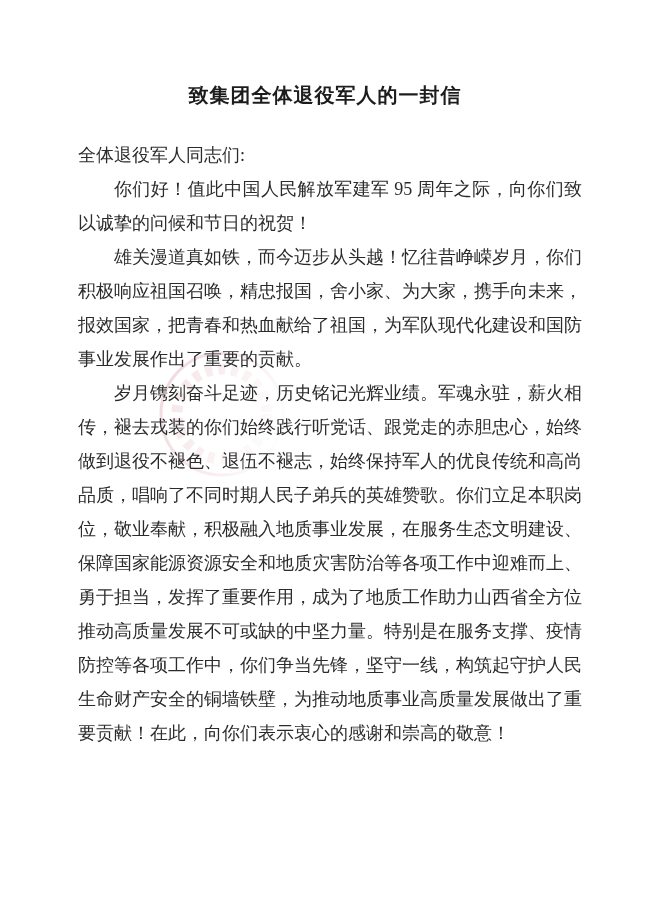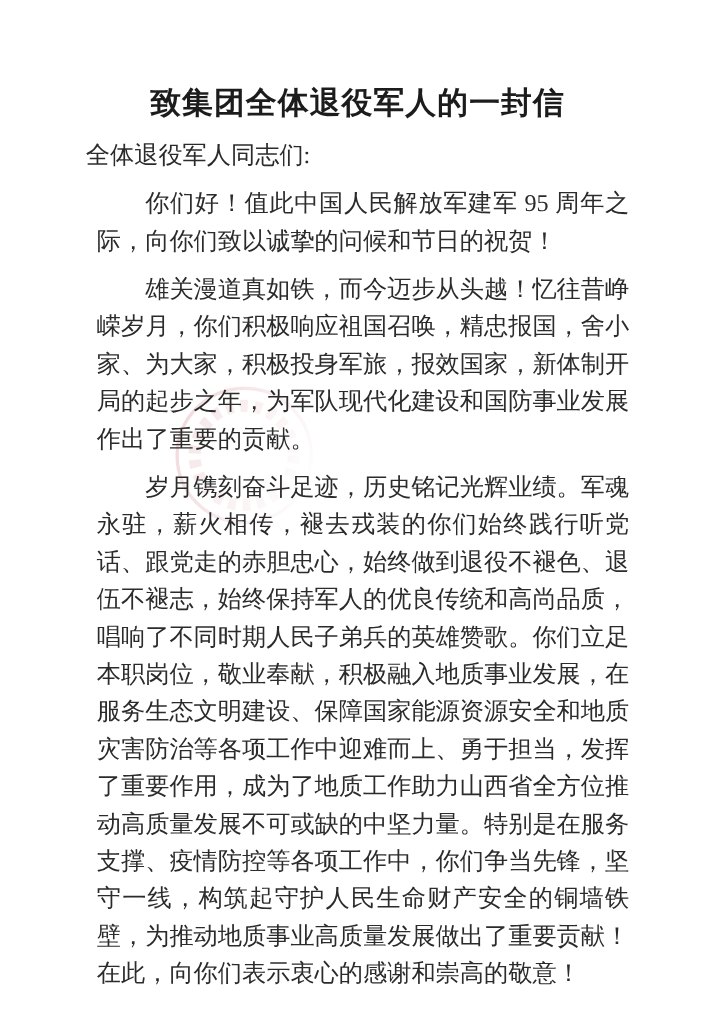--- a/index.html
+++ b/index.html
@@ -14,44 +14,44 @@
     background: #ffffff;
     overflow: hidden;
     font-family: "Liberation Serif", "DejaVu Serif", serif;
   }
   .doc-title {
     position: absolute;
     top: 76px;
     left: 0;
     right: 0;
     text-align: center;
-    font-size: 28px;
+    font-size: 20px;
     line-height: 38px;
     font-weight: bold;
     letter-spacing: 1px;
     color: #1c1c1c;
   }
   .doc-body {
     position: absolute;
-    top: 124px;
+    top: 138px;
     left: 78px;
     width: 504px;
-    font-size: 22px;
+    font-size: 18px;
     line-height: 34px;
     color: #2b2b2b;
     text-align: justify;
     text-justify: inter-ideograph;
     word-break: break-all;
   }
   .salutation {
     text-indent: 0;
     margin: 0;
   }
   .doc-body p {
-    margin: 10px;
+    margin: 0;
     text-indent: 2em;
   }
   .seal {
     position: absolute;
     left: 148px;
     top: 344px;
     width: 144px;
     height: 144px;
     pointer-events: none;
     opacity: 0.5;
@@ -77,17 +77,17 @@
     </defs>
     <g mask="url(#seal-mask)" fill="none" stroke="#c25b6a">
       <circle cx="74" cy="70" r="61" stroke-width="3" opacity="0.55"></circle>
       <circle cx="74" cy="70" r="45" stroke-width="11" stroke-dasharray="7 6" opacity="0.38"></circle>
     </g>
   </svg>
 
   <div class="doc-body">
     <div class="salutation">全体退役军人同志们:</div>
     <p>你们好！值此中国人民解放军建军 95 周年之际，向你们致以诚挚的问候和节日的祝贺！</p>
-    <p>雄关漫道真如铁，而今迈步从头越！忆往昔峥嵘岁月，你们积极响应祖国召唤，精忠报国，舍小家、为大家，积极投身军旅，报效国家，新体制开局的起步之年，为军队现代化建设和国防事业发展作出了重要的贡献。</p>
+    <p>雄关漫道真如铁，而今迈步从头越！忆往昔峥嵘岁月，你们积极响应祖国召唤，精忠报国，舍小家、为大家，携手向未来，报效国家，把青春和热血献给了祖国，为军队现代化建设和国防事业发展作出了重要的贡献。</p>
     <p>岁月镌刻奋斗足迹，历史铭记光辉业绩。军魂永驻，薪火相传，褪去戎装的你们始终践行听党话、跟党走的赤胆忠心，始终做到退役不褪色、退伍不褪志，始终保持军人的优良传统和高尚品质，唱响了不同时期人民子弟兵的英雄赞歌。你们立足本职岗位，敬业奉献，积极融入地质事业发展，在服务生态文明建设、保障国家能源资源安全和地质灾害防治等各项工作中迎难而上、勇于担当，发挥了重要作用，成为了地质工作助力山西省全方位推动高质量发展不可或缺的中坚力量。特别是在服务支撑、疫情防控等各项工作中，你们争当先锋，坚守一线，构筑起守护人民生命财产安全的铜墙铁壁，为推动地质事业高质量发展做出了重要贡献！在此，向你们表示衷心的感谢和崇高的敬意！</p>
   </div>
 
 </div>
 
 </body></html>

